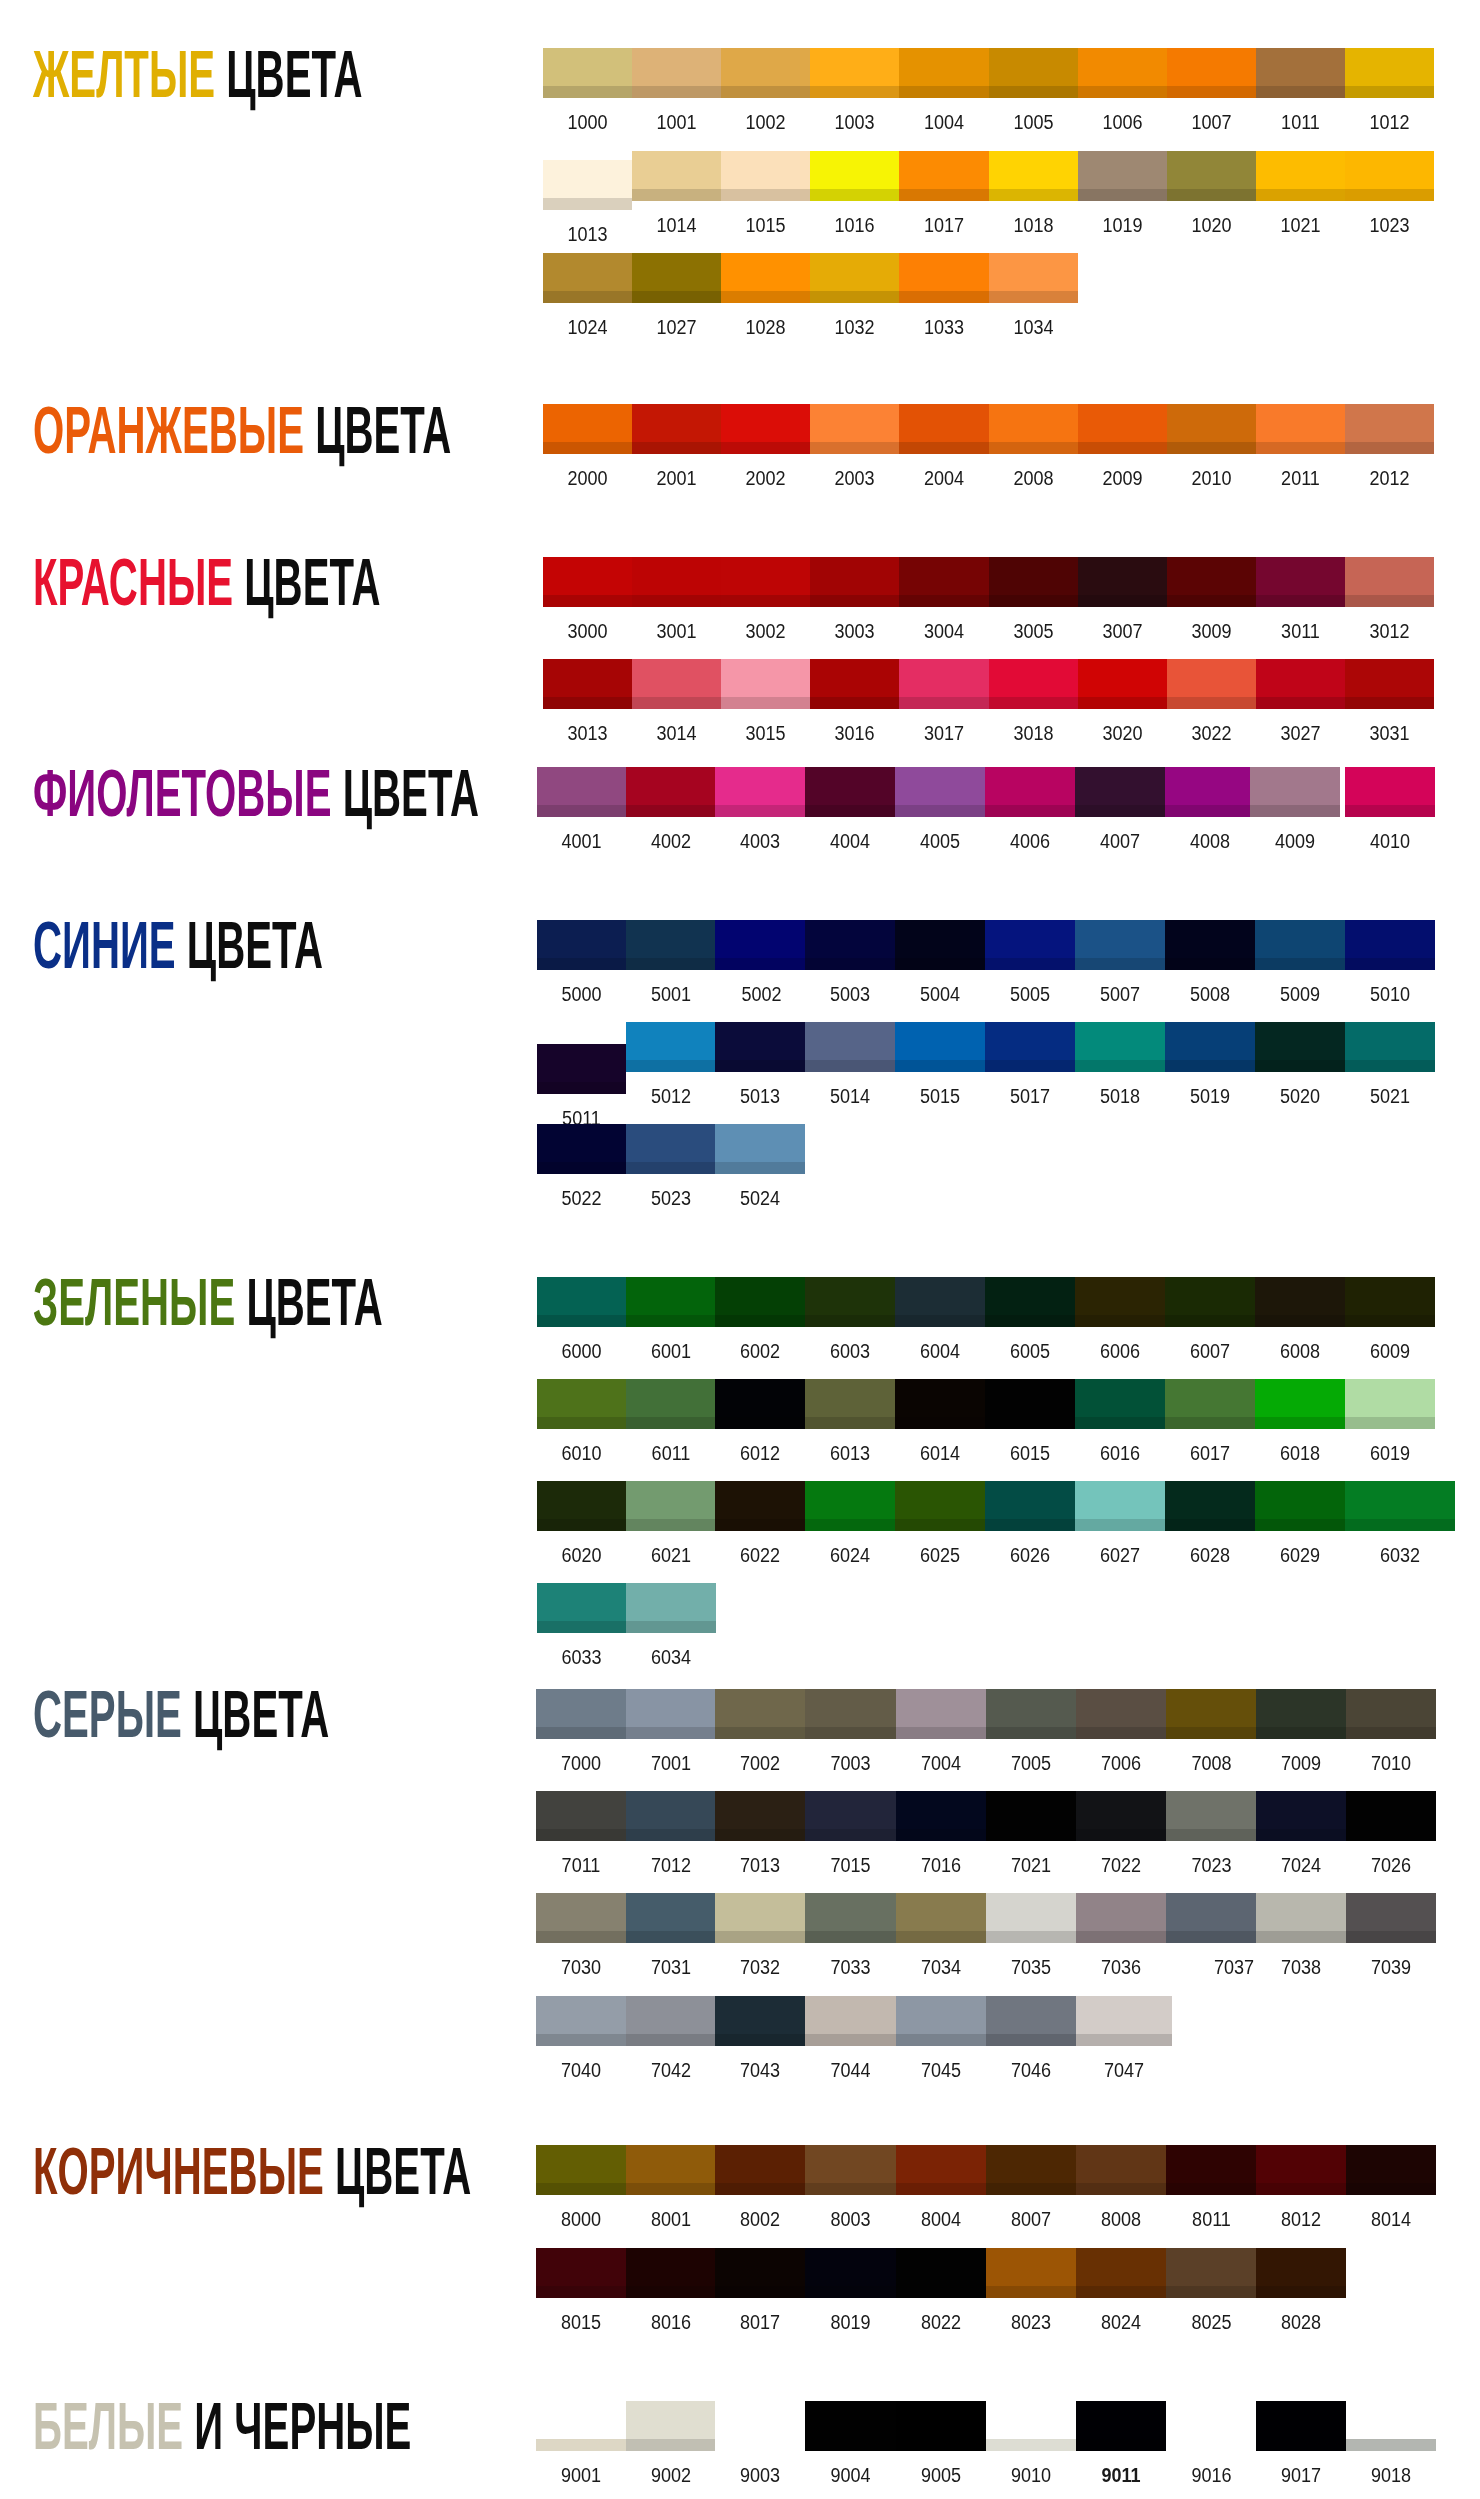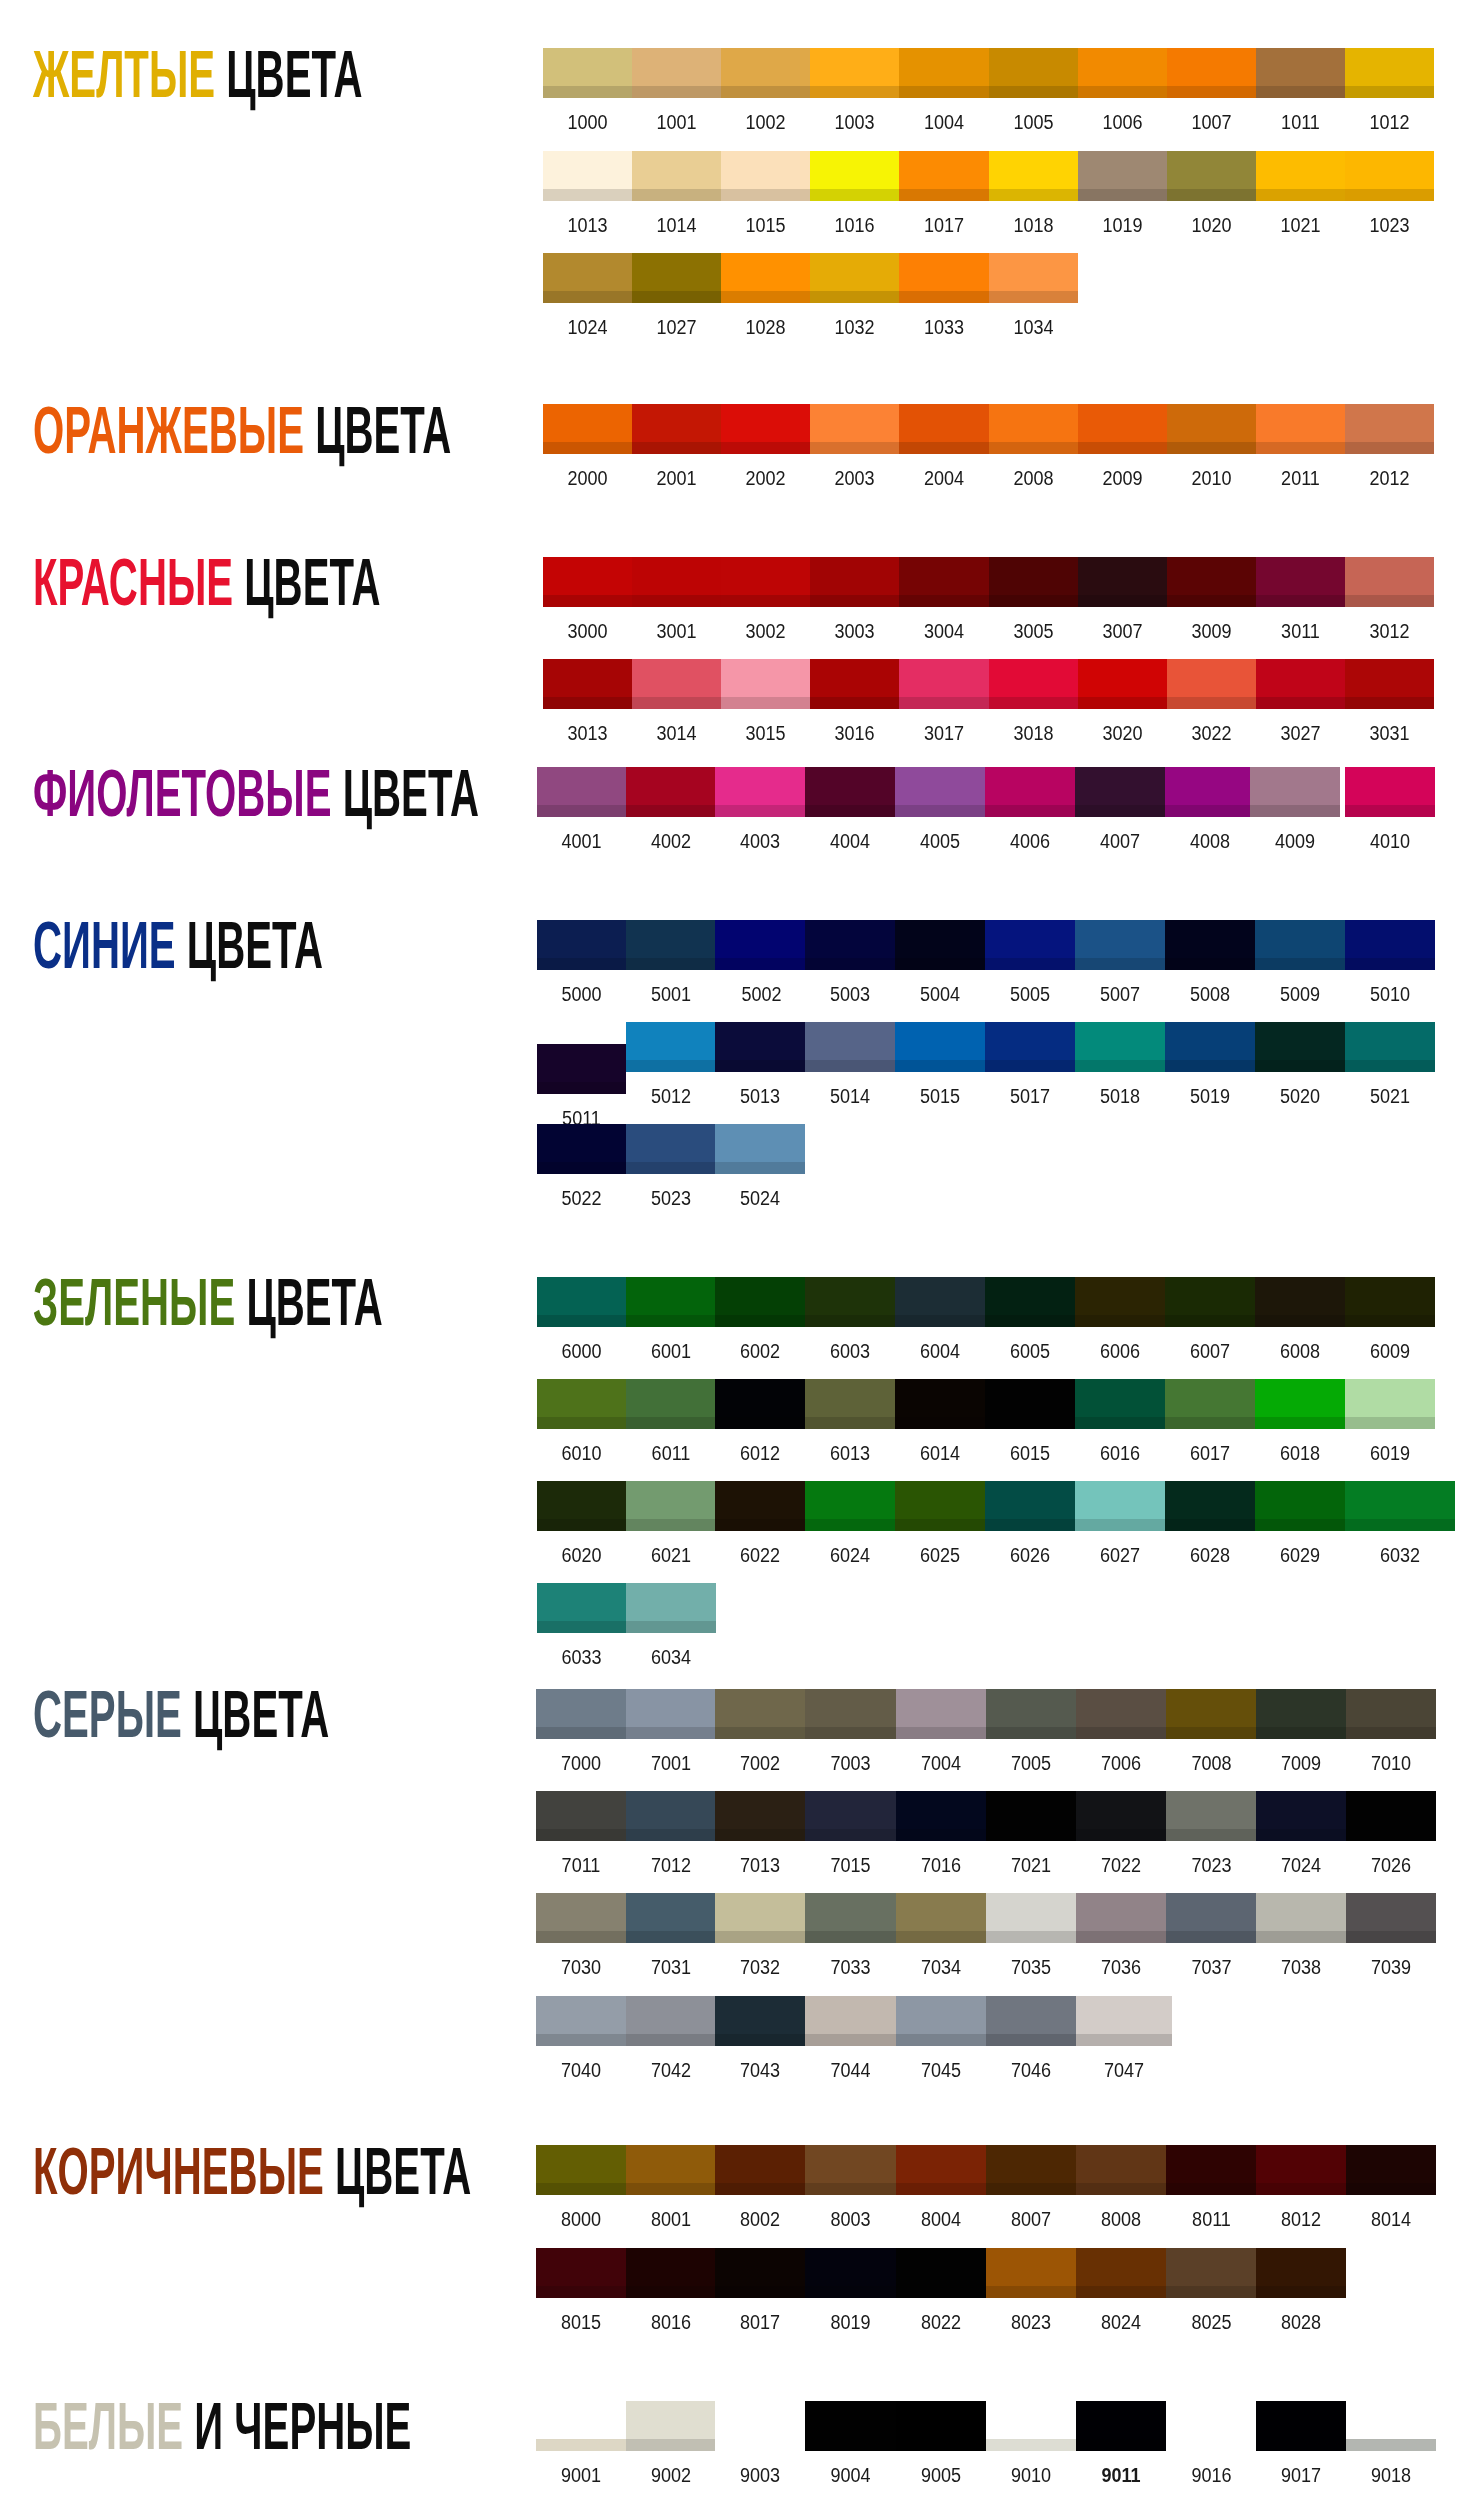--- a/index.html
+++ b/index.html
@@ -74,21 +74,21 @@
     <div class="swatch" style="left: 1256px; top: 48px; width: 89px; height: 50px;">
       <div class="body" style="background: rgb(163, 112, 59);"></div>
       <div class="strip" style="background: rgb(140, 96, 51);"></div>
       <div class="code">1011</div>
     </div>
     <div class="swatch" style="left: 1345px; top: 48px; width: 89px; height: 50px;">
       <div class="body" style="background: rgb(229, 180, 0);"></div>
       <div class="strip" style="background: rgb(197, 155, 0);"></div>
       <div class="code">1012</div>
     </div>
-    <div class="swatch" style="left: 543px; top: 151px; width: 89px; height: 50px;">
+    <div class="swatch" style="left: 543px; top: 160px; width: 89px; height: 50px;">
       <div class="body" style="background: rgb(253, 242, 220);"></div>
       <div class="strip" style="background: rgb(218, 208, 189);"></div>
       <div class="code">1013</div>
     </div>
     <div class="swatch" style="left: 632px; top: 151px; width: 89px; height: 50px;">
       <div class="body" style="background: rgb(233, 206, 148);"></div>
       <div class="strip" style="background: rgb(200, 177, 127);"></div>
       <div class="code">1014</div>
     </div>
     <div class="swatch" style="left: 721px; top: 151px; width: 89px; height: 50px;">
@@ -770,21 +770,21 @@
     <div class="swatch" style="left: 986px; top: 1893px; width: 90px; height: 50px;">
       <div class="body" style="background: rgb(213, 212, 206);"></div>
       <div class="strip" style="background: rgb(183, 182, 177);"></div>
       <div class="code">7035</div>
     </div>
     <div class="swatch" style="left: 1076px; top: 1893px; width: 90px; height: 50px;">
       <div class="body" style="background: rgb(145, 131, 136);"></div>
       <div class="strip" style="background: rgb(125, 113, 117);"></div>
       <div class="code">7036</div>
     </div>
-    <div class="swatch" style="left: 1166px; top: 1893px; width: 91px; height: 65px;">
+    <div class="swatch" style="left: 1166px; top: 1893px; width: 91px; height: 65px; padding-left: 45px;">
       <div class="body" style="background: rgb(92, 101, 113);"></div>
       <div class="strip" style="background: rgb(79, 87, 97);"></div>
       <div class="code">7037</div>
     </div>
     <div class="swatch" style="left: 1256px; top: 1893px; width: 90px; height: 50px;">
       <div class="body" style="background: rgb(184, 183, 173);"></div>
       <div class="strip" style="background: rgb(158, 157, 149);"></div>
       <div class="code">7038</div>
     </div>
     <div class="swatch" style="left: 1346px; top: 1893px; width: 90px; height: 50px;">

